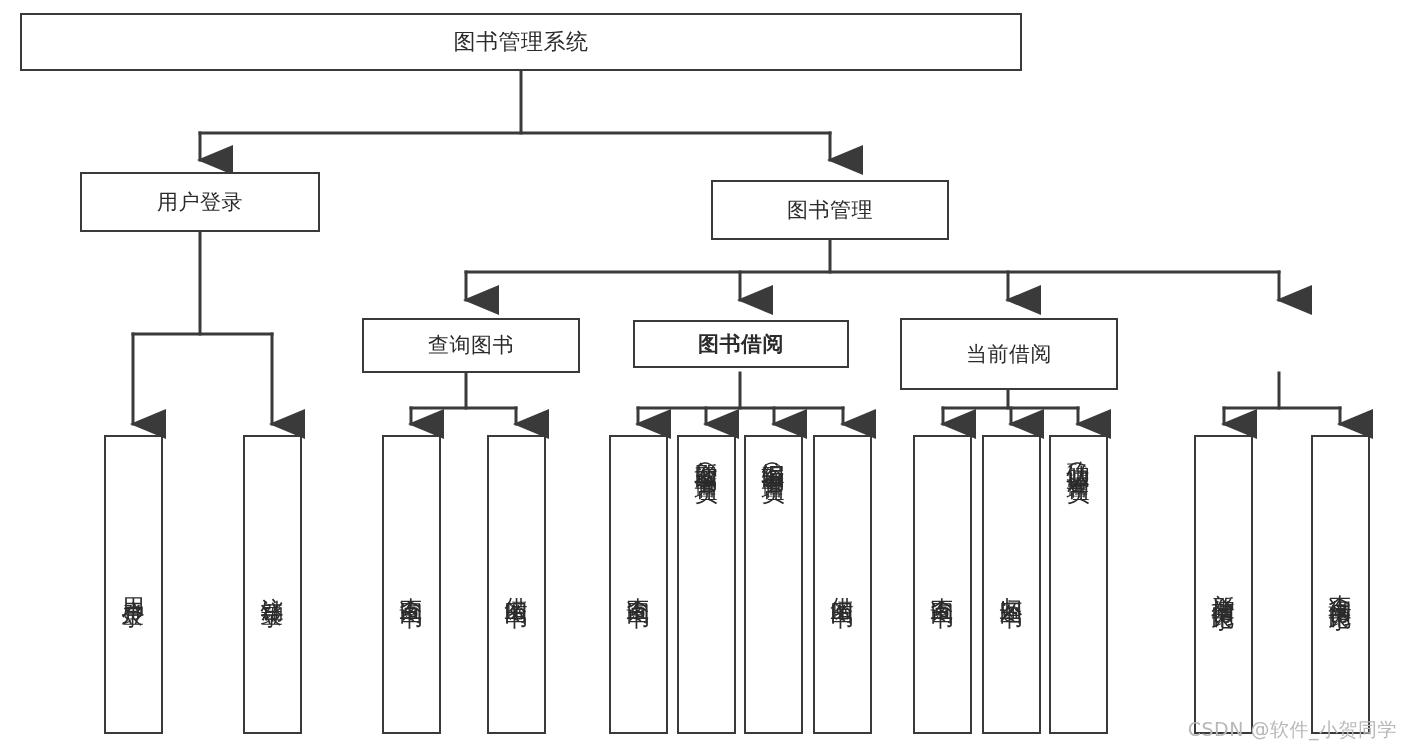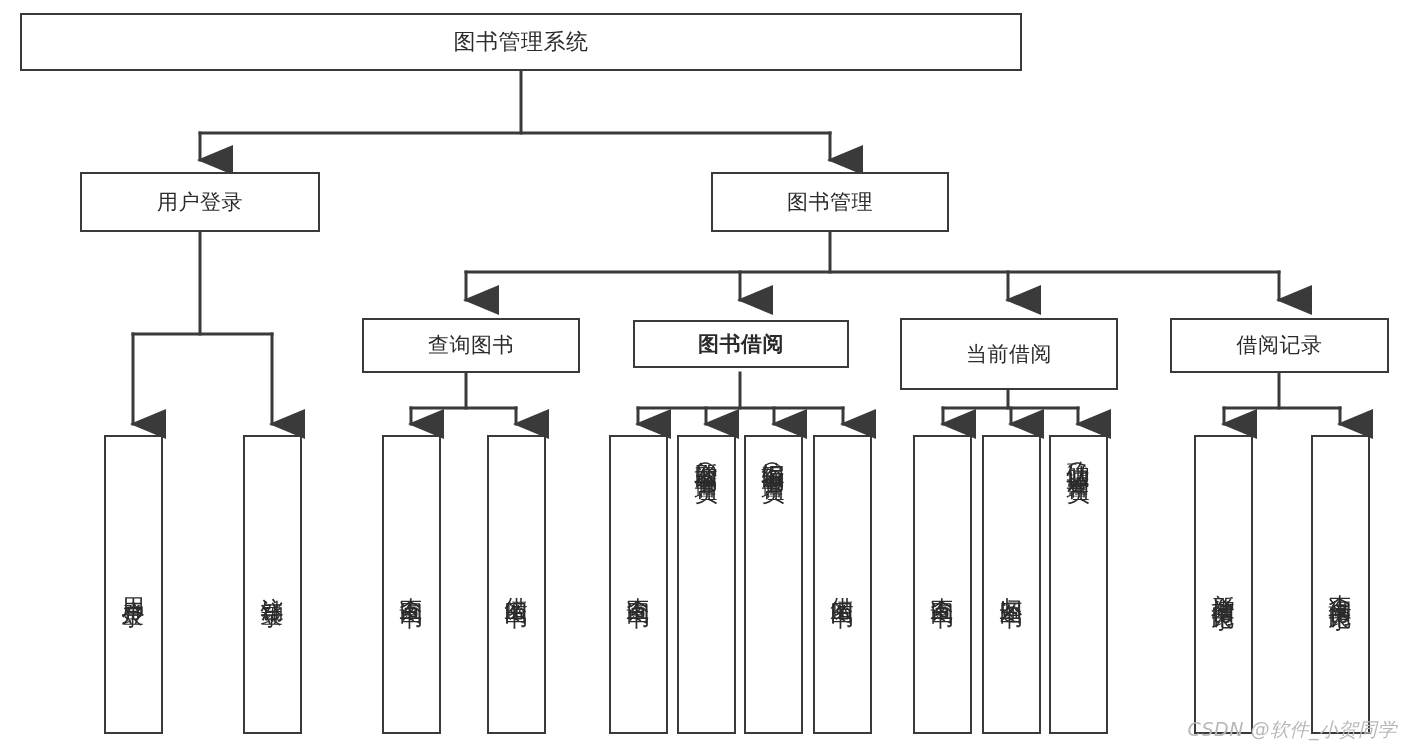--- a/index.html
+++ b/index.html
@@ -73,21 +73,20 @@
   }
   .watermark {
     position: absolute;
     right: 8px;
     bottom: 4px;
     font-size: 19px;
     color: #b8b8b8;
     letter-spacing: 0.5px;
     z-index: 5;
     white-space: nowrap;
-    font-style: italic;
   }
 </style>
 </head>
 <body>
 
 <div id="canvas">
 
   <svg id="edges" viewBox="0 0 1405 747" xmlns="http://www.w3.org/2000/svg">
     <defs>
       <marker id="arw" viewBox="0 0 10 12" refX="5" refY="11" markerWidth="10" markerHeight="12" orient="auto-start-reverse">
@@ -138,36 +137,33 @@
     </g>
   </svg>
 
   <div class="node horiz root" style="left:20px; top:13px; width:1002px; height:58px;">
     <span class="label">图书管理系统</span>
   </div>
 
   <div class="node horiz" style="left:80px; top:172px; width:240px; height:60px;">
     <span class="label">用户登录</span>
   </div>
-  <div class="node horiz" style="left:711px; top:172px; width:238px; height:60px;">
+  <div class="node horiz" style="left:711px; top:180px; width:238px; height:60px;">
     <span class="label">图书管理</span>
   </div>
 
   <div class="node horiz" style="left:362px; top:318px; width:218px; height:55px;">
     <span class="label">查询图书</span>
   </div>
   <div class="node horiz" style="left:633px; top:320px; width:216px; height:48px;font-weight:bold;">
     <span class="label">图书借阅</span>
   </div>
   <div class="node horiz" style="left:900px; top:318px; width:218px; height:72px;">
     <span class="label">当前借阅</span>
   </div>
-  <div class="node horiz" style="left:1170px; top:318px; width:219px; height:55px;">
-    <span class="label">借阅记录</span>
-  </div>
 
   <div class="node vert centered" style="left:104px; top:435px; width:59px; height:299px;">
     <span class="label">用户登录</span>
   </div>
   <div class="node vert centered" style="left:243px; top:435px; width:59px; height:299px;">
     <span class="label">注销登录</span>
   </div>
 
   <div class="node vert centered" style="left:382px; top:435px; width:59px; height:299px;">
     <span class="label">查询图书</span>

